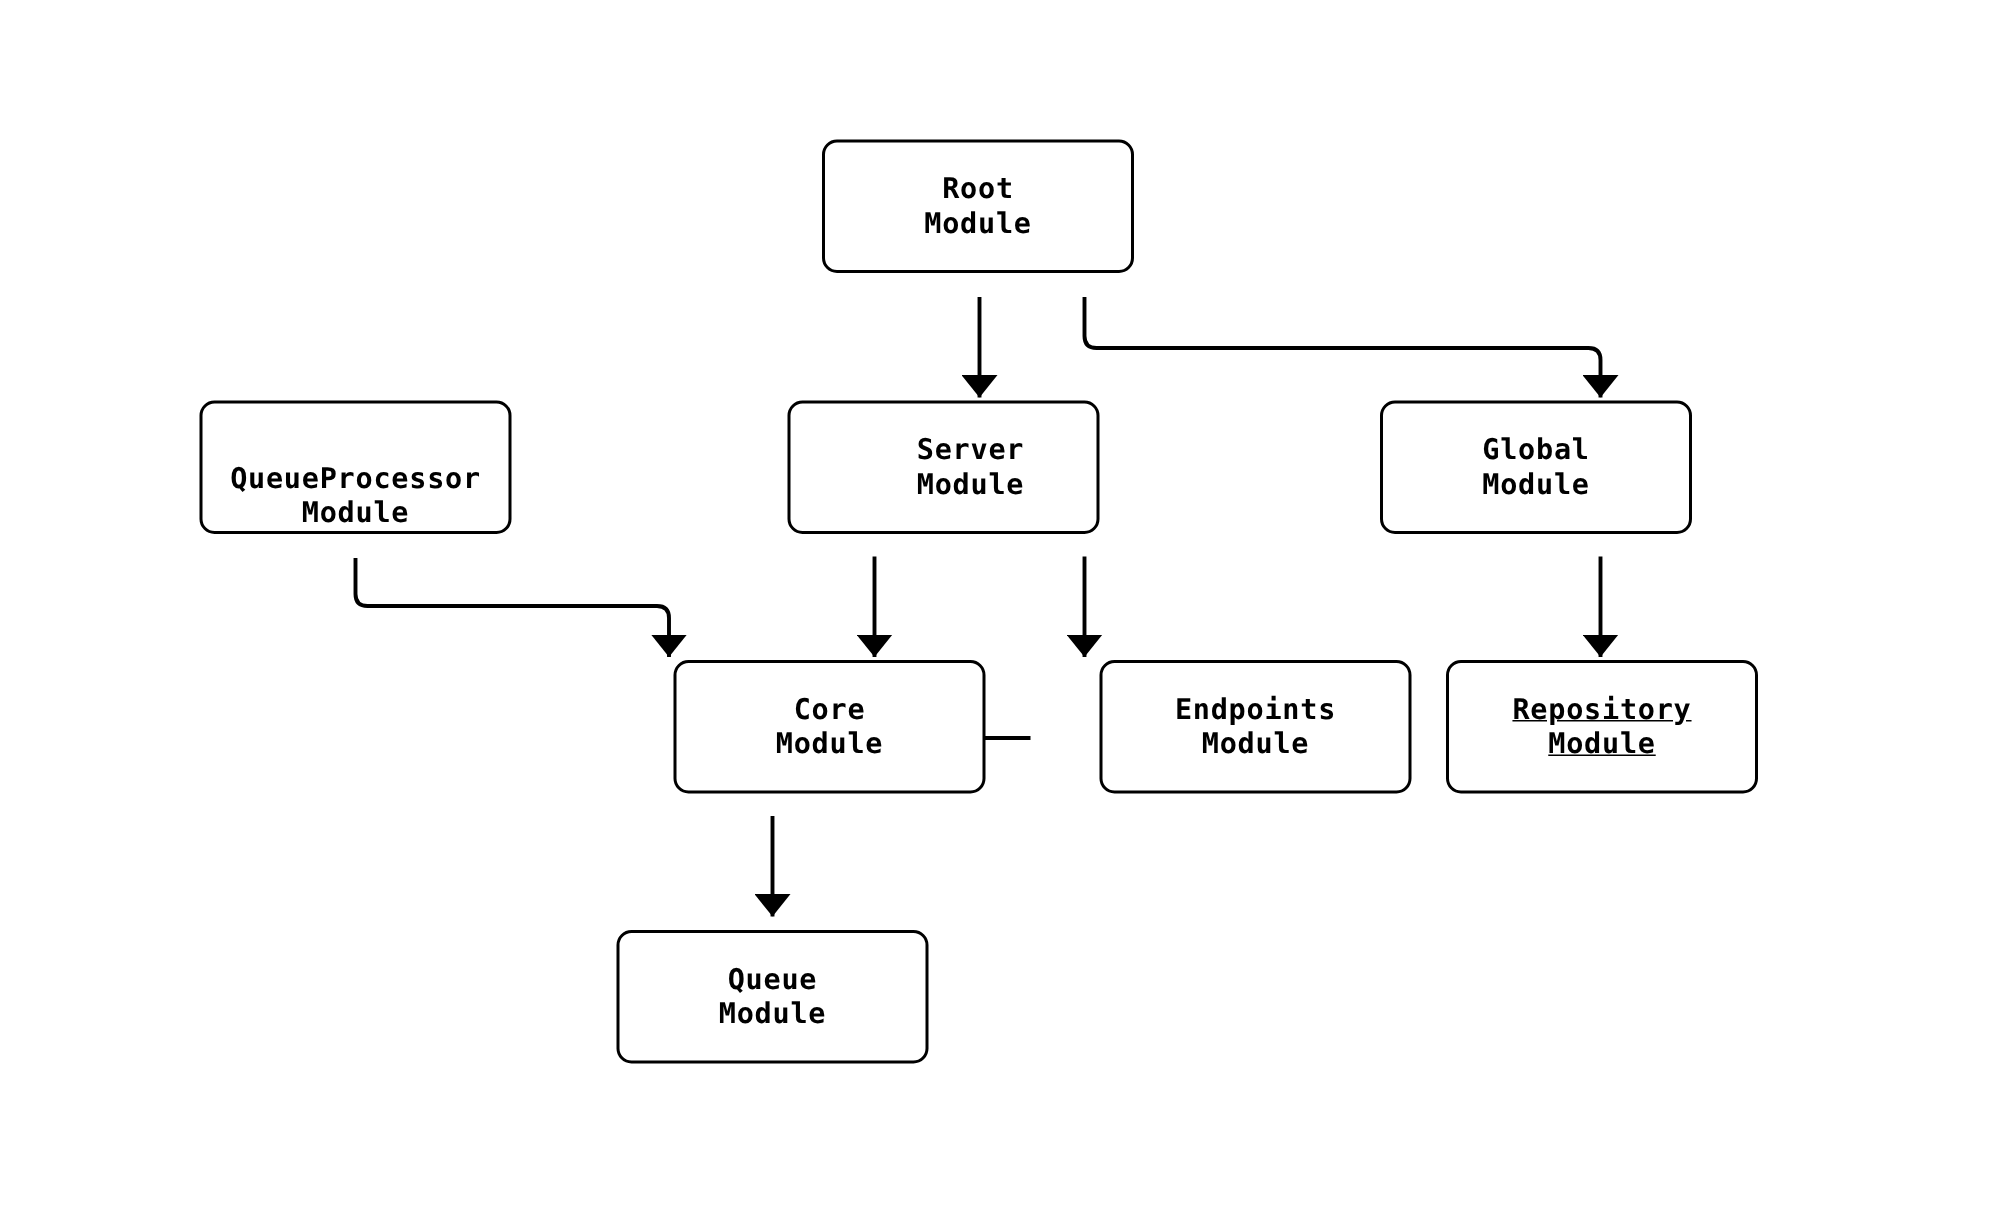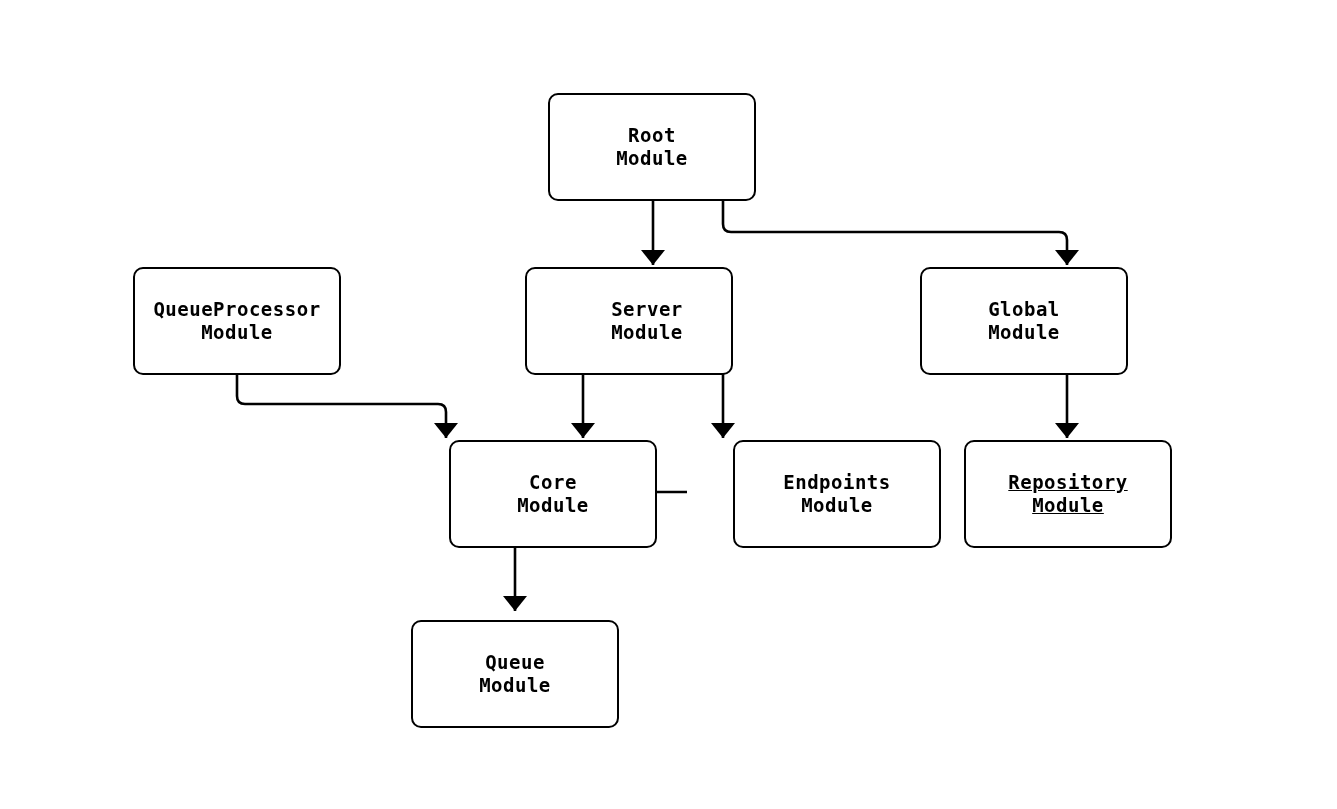--- a/index.html
+++ b/index.html
@@ -29,39 +29,39 @@
   }
   .edges path.edge {
     stroke: var(--stroke);
     stroke-width: 2.6;
     fill: none;
   }
   .edges .arrowhead-shape { fill: var(--stroke); }
   .node {
     position: absolute;
     width: 208px;
-    height: 108px;
+    height: 89px;
     background: var(--node-fill);
     border: 2.6px solid var(--stroke);
     border-radius: 10px;
     display: flex;
     align-items: center;
     justify-content: center;
   }
   .node-label {
     font-weight: 700;
     font-size: 19px;
     line-height: 23px;
     color: var(--text);
     text-align: center;
     white-space: pre-line;
     letter-spacing: 0.5px;
   }
   .node-root          { left: 548px; top: 93px;  }
-  .node-queueprocessor{ left: 133px; top: 267px; }
+  .node-queueprocessor{ left: 133px; top: 267px; align-items: flex-end; }
   .node-server        { left: 525px; top: 267px; padding-left: 36px; }
   .node-global        { left: 920px; top: 267px; }
   .node-core          { left: 411px; top: 440px; margin-left: 38px; }
   .node-endpoints     { left: 688px; top: 440px; margin-left: 45px; }
   .node-repository    { left: 964px; top: 440px; text-decoration: underline; }
   .node-queue         { left: 411px; top: 620px; }
 </style>
 </head>
 <body>
 

